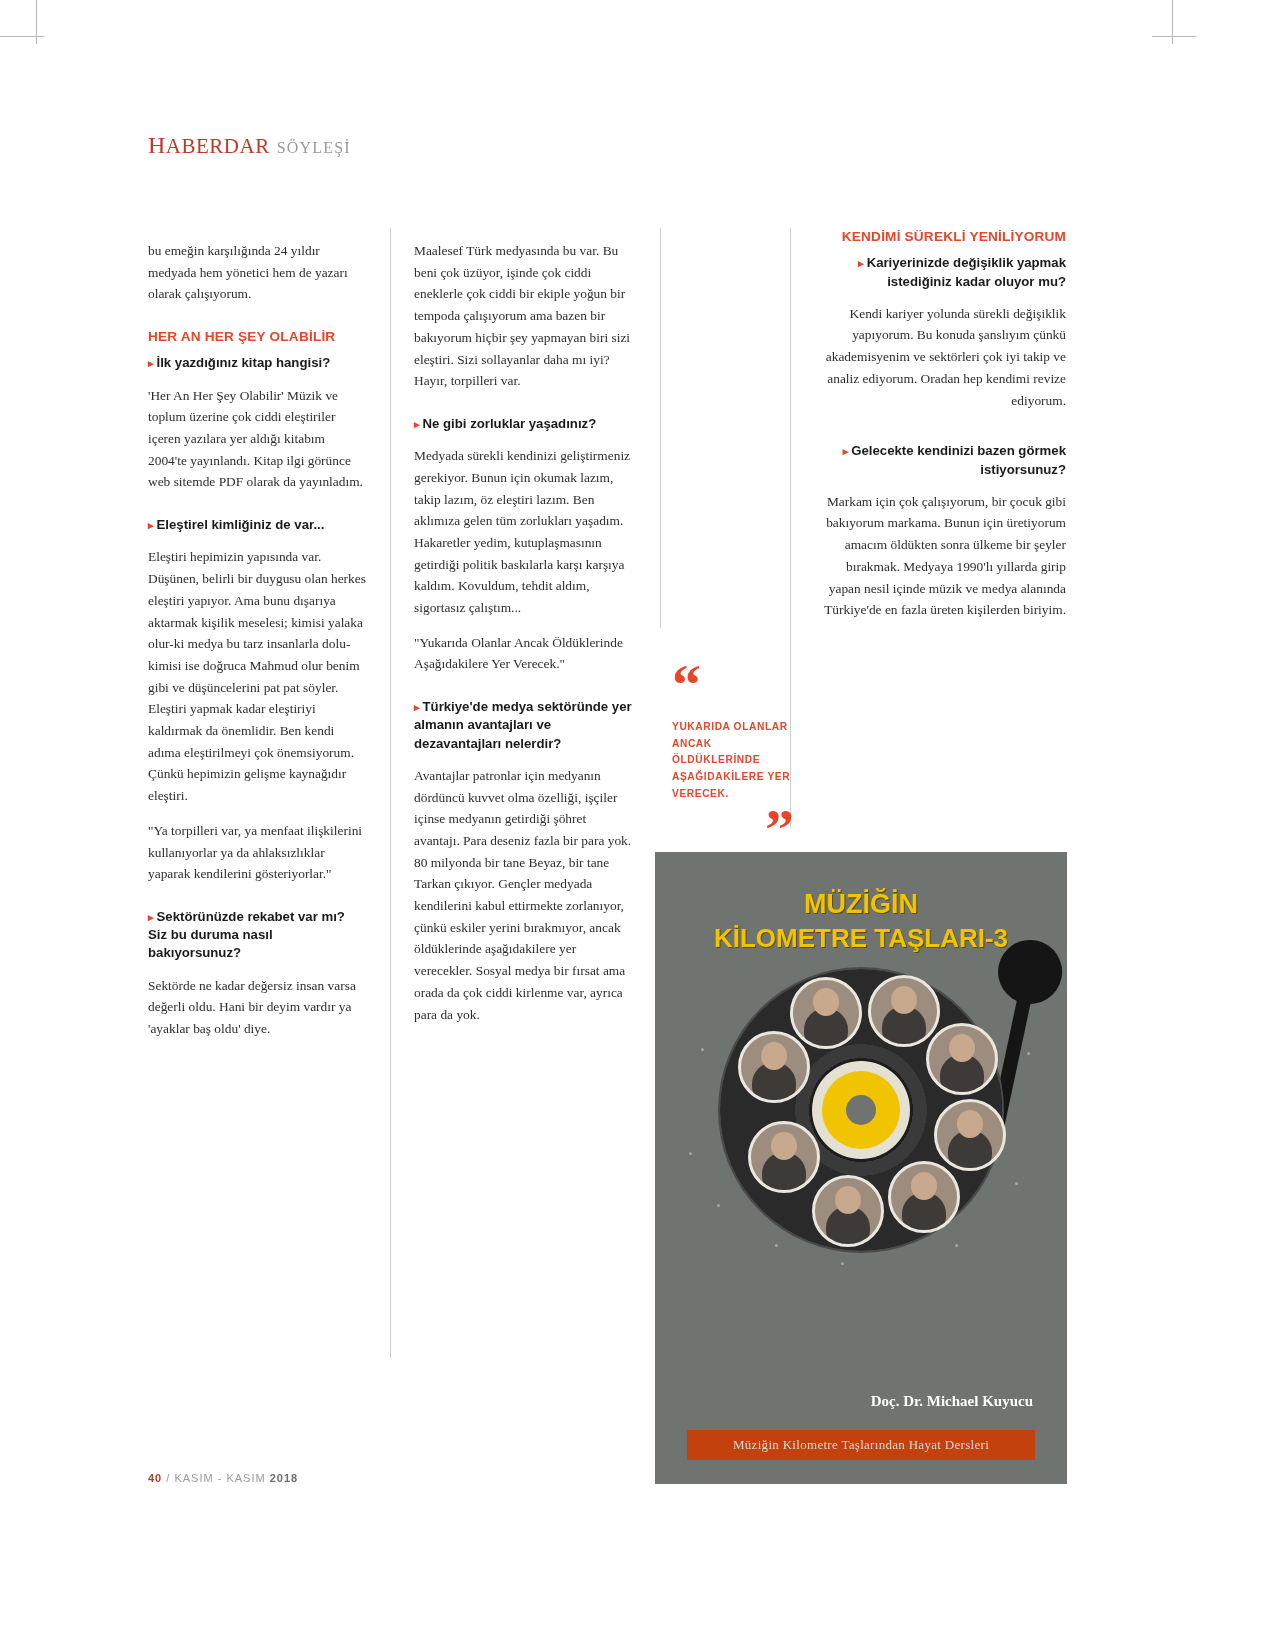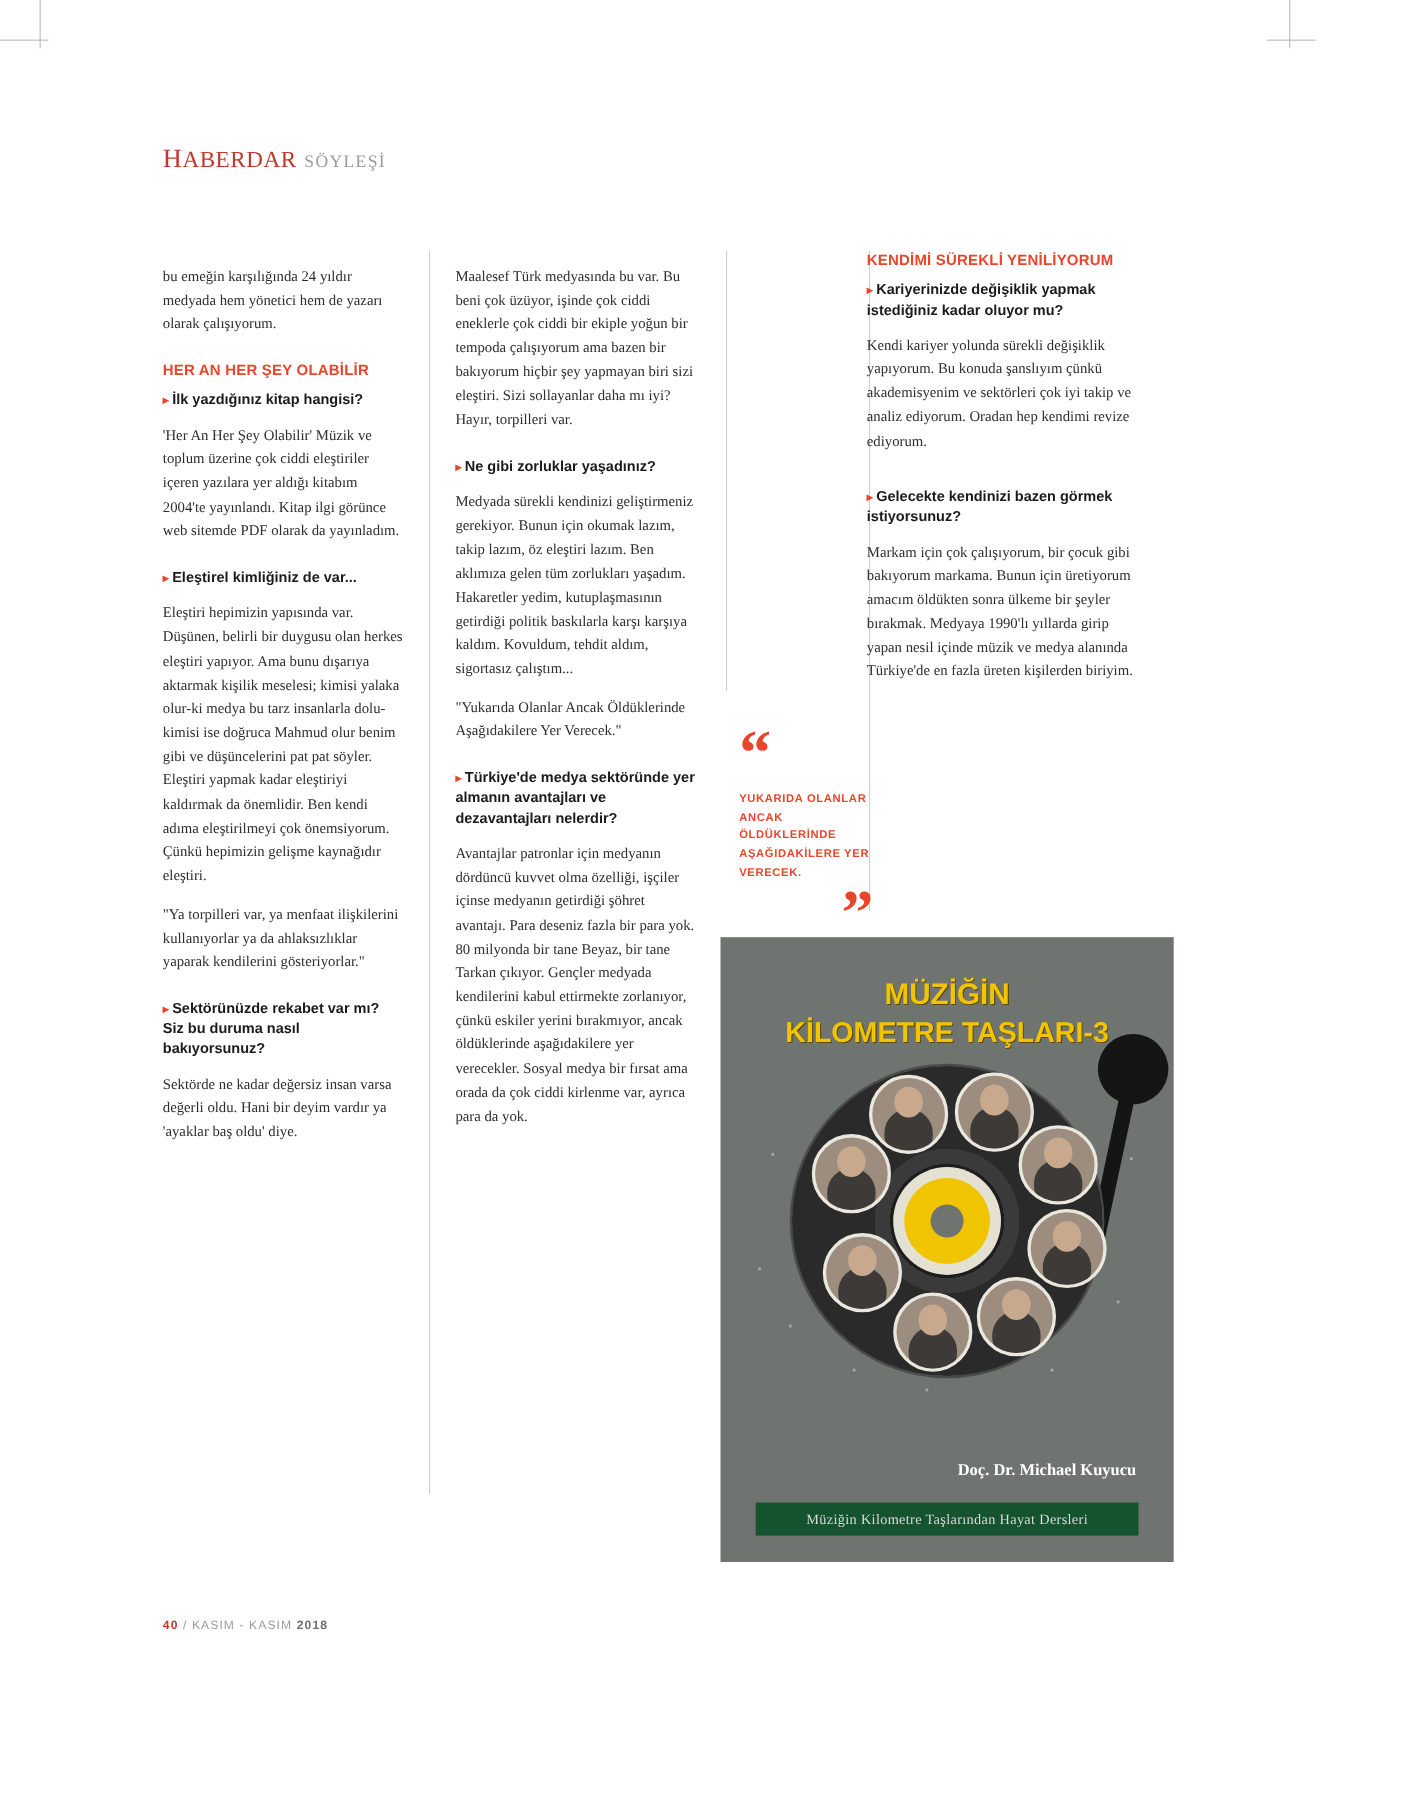--- a/index.html
+++ b/index.html
@@ -53,21 +53,21 @@
     position: absolute;
     top: 228px;
     font-size: 13.4px;
     line-height: 1.62;
     color: #2e2e2e;
     text-align: left;
   }
   .col p { margin: 12px 0 13px 0; }
   .col1 { left: 148px; width: 218px; }
   .col2 { left: 414px; width: 218px; }
-  .col3 { left: 788px; width: 248px; }
+  .col3 { left: 818px; width: 248px; text-align: right; }
 
   .sec-head {
     color: #e8452b;
     font-weight: bold;
     font-family: "Liberation Sans", sans-serif;
     font-size: 13.6px;
     line-height: 1.35;
     letter-spacing: 0.2px;
     margin: 0 0 8px 0;
     text-transform: uppercase;
@@ -120,21 +120,21 @@
     margin: 16px 0 10px 0;
     text-transform: uppercase;
   }
 
   
   .cover {
     position: absolute;
     left: 655px;
     top: 852px;
     width: 412px;
-    height: 568px;
+    height: 632px;
     background: #6f7470;
     overflow: hidden;
   }
   .cover .title {
     position: absolute;
     top: 36px;
     left: 0;
     right: 0;
     text-align: center;
     color: #f2c400;
@@ -229,21 +229,21 @@
     font-family: "Liberation Serif", serif;
     font-weight: bold;
     font-size: 15px;
   }
   .cover .band {
     position: absolute;
     left: 32px;
     right: 32px;
     bottom: 24px;
     height: 30px;
-    background: #14532d;
+    background: #c2410c;
     color: #d9d9d9;
     font-family: "Liberation Serif", serif;
     font-size: 13px;
     display: flex;
     align-items: center;
     justify-content: center;
     letter-spacing: 0.3px;
   }
   .stars { position:absolute; inset:0; }
   .stars span {

